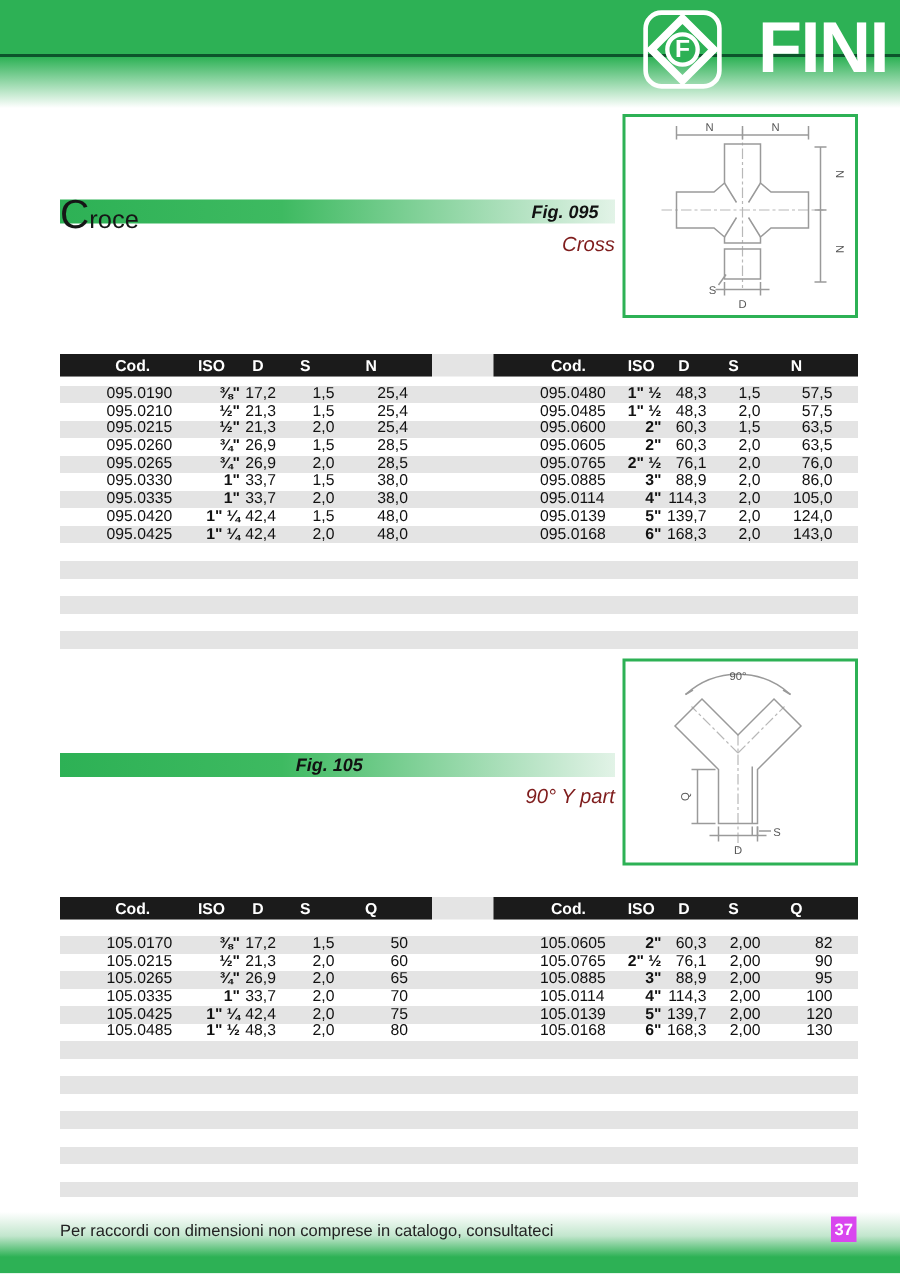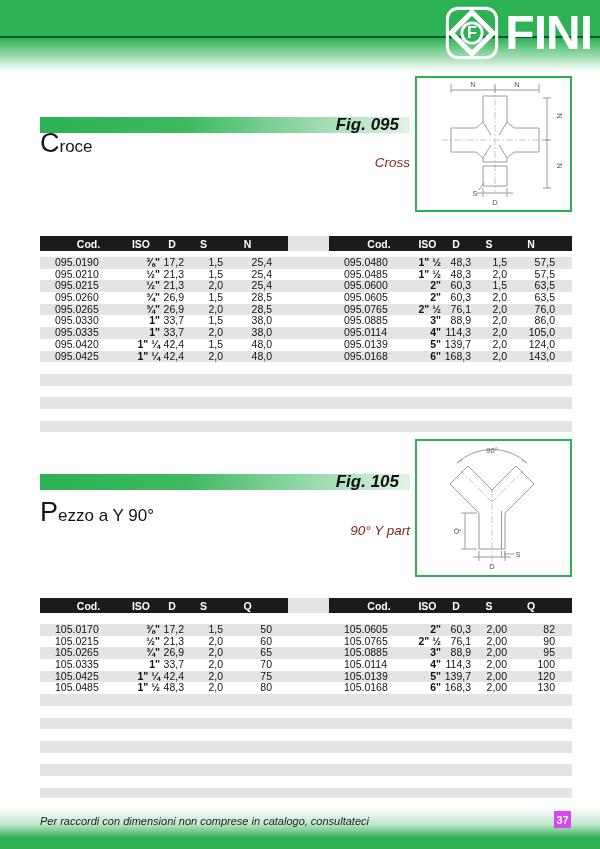--- a/index.html
+++ b/index.html
@@ -8,29 +8,29 @@
 
   
   .header{position:absolute;top:0;left:0;width:600px;height:72px;
           background:linear-gradient(180deg,#2db155 0px,#2db155 38px,#ffffff 72px);}
   .header-line{position:absolute;top:36px;left:0;width:600px;height:2px;background:#0c542b;}
   .logo{position:absolute;top:6px;right:8px;display:flex;align-items:center;gap:6px;}
   .logo-mark .lg-rect{fill:none;stroke:#fff;stroke-width:3.2;}
   .logo-mark .lg-diamond{fill:none;stroke:#fff;stroke-width:5.4;}
   .logo-mark .lg-circle{fill:#2db155;stroke:#fff;stroke-width:3;}
   .logo-mark .lg-f{fill:#fff;font-size:17px;font-weight:700;text-anchor:middle;}
-  .logo-text{color:#fff;font-weight:700;font-size:48px;line-height:54px;letter-spacing:-1px;}
+  .logo-text{color:#fff;font-weight:700;font-size:48px;line-height:54px;letter-spacing:-1px;margin-left:17px;}
 
   
   .fig-bar{position:absolute;left:40px;width:370px;height:16px;
            background:linear-gradient(90deg,#2db155 0%,#3eba61 40%,#b9e4c6 85%,#e2f3e7 100%);
-           text-align:right;font-style:italic;font-weight:700;font-size:17px;
-           line-height:16px;color:#111;padding-right:0;box-sizing:border-box;}
+           text-align:right;font-style:italic;font-weight:700;font-size:12px;
+           line-height:16px;color:#111;padding-right:0;box-sizing:border-box;margin-top:16px;}
   .fig-bar span{padding-right:11px;}
-  .b1{top:117px;} .b2{top:474px;}
+  .b1{top:117px;} .b2{top:486px;text-align:center;}
   .sec-title{position:absolute;left:40px;width:370px;text-align:left;line-height:24px;font-size:17px;color:#161616;}
   .sec-title .initial{font-size:27px;}
   .t1{top:131px;} .t2{top:500px;}
   .sec-sub{position:absolute;left:40px;width:370px;text-align:right;font-style:italic;
            font-size:13.5px;color:#7f1d1d;}
   .u1{top:155px;} .u2{top:523px;}
 
   
   .draw-box{position:absolute;left:415px;border:2px solid #2db155;background:#fff;}
   .d1{top:76px;width:153px;height:132px;}
@@ -54,27 +54,27 @@
   .hcell{text-align:center;}
   .hcell.c1{text-align:center;padding-left:15px;}
   .tbody{position:absolute;}
   .tb1 .tbody{top:21px;} .tb2 .tbody{top:26px;}
   .tbody.left{left:0;width:248px;}
   .tbody.right{left:289px;width:243px;}
   .trow{display:grid;height:11.7px;line-height:11.7px;font-size:10.5px;color:#111;}
   .tbody.left .trow{grid-template-columns:82px 38px 24px 39px 49px;}
   .tbody.right .trow{grid-template-columns:85px 27px 30px 36px 48px;}
   .cell{text-align:right;white-space:nowrap;}
-  .cell.c1{text-align:left;padding-left:15px;}
+  .cell.c1{text-align:left;padding-left:31px;}
   .cell.c2{font-weight:700;}
 
   
   .footer-band{position:absolute;top:798px;left:0;width:600px;height:51px;
                background:linear-gradient(180deg,#ffffff 0px,#ffffff 10px,#c2e6cd 26px,#2db155 40px,#2db155 51px);}
-  .footer-note{position:absolute;top:815px;left:40px;font-style:italic;font-size:11px;color:#222;}
+  .footer-note{position:absolute;top:815px;left:40px;font-size:11px;color:#222;}
   .page-badge{position:absolute;top:811px;left:554px;width:17px;height:17px;background:#d946ef;
               color:#fff;font-weight:700;font-size:11px;display:flex;align-items:center;justify-content:center;}
 </style>
 </head>
 <body>
 
 <div class="page">
 
   <div class="header">
     <div class="header-line"></div>
@@ -261,23 +261,20 @@
           <div class="cell c3">168,3</div>
           <div class="cell c4">2,0</div>
           <div class="cell c5">143,0</div>
         </div>
       </div>
   </div>
 
   <div class="fig-bar b2">
     <span>Fig. 105</span>
   </div>
-  <div class="sec-title t2">
-    <span class="initial">P</span><span>ezzo a Y 90°</span>
-  </div>
   <div class="sec-sub u2">90° Y part</div>
 
   <div class="draw-box d2">
     <svg width="153" height="134" viewBox="0 0 153 134">
       <path class="daxis" d="M75,49 V126 M75,61 L44,30 M75,61 L106,30"></path>
       <path class="dline" d="M62,108 L62,72 L33,43 L51,25 L75,49 L99,25 L117,43 L88,72 L88,108 Z"></path>
       <path class="dline" d="M84.5,70 V108"></path>
       <path class="dline" d="M40,22 A 52 52 0 0 1 110,22"></path>
       <path class="dline" d="M40,22 l5,-3 M110,22 l-5,-3"></path>
       <text class="dtext" x="75" y="12" text-anchor="middle">90°</text>

